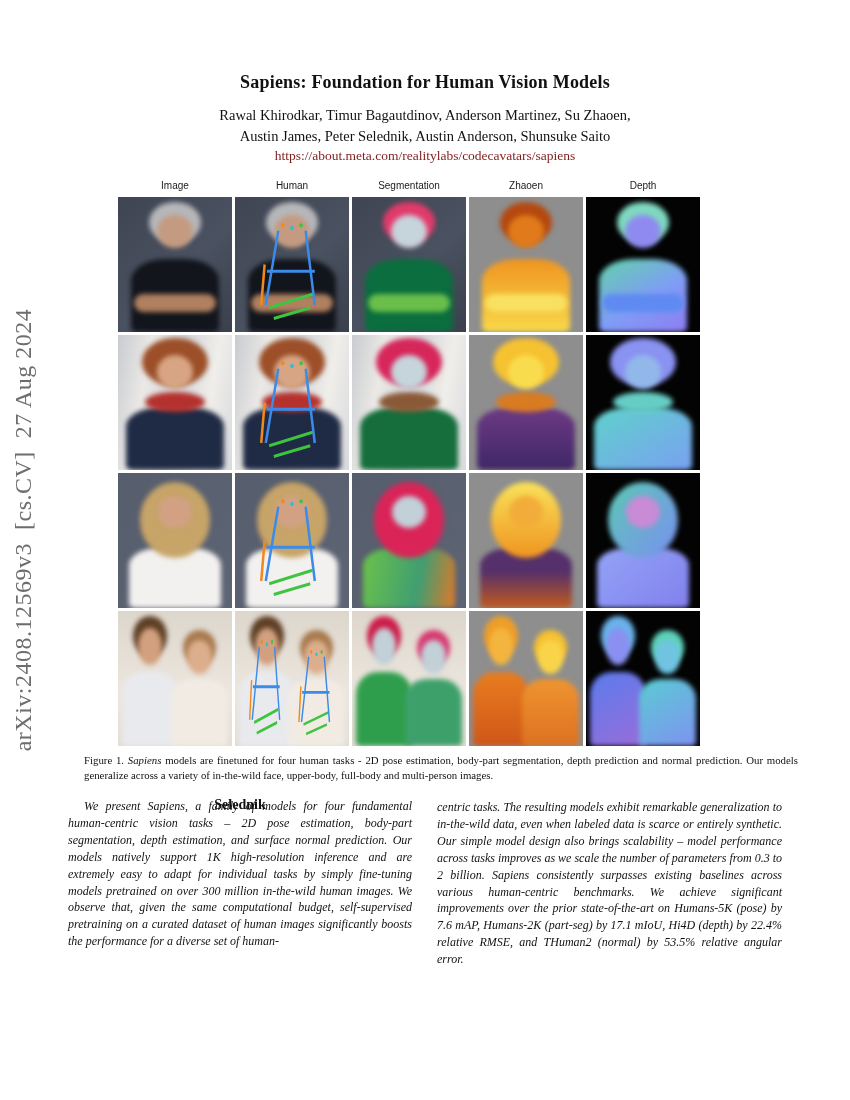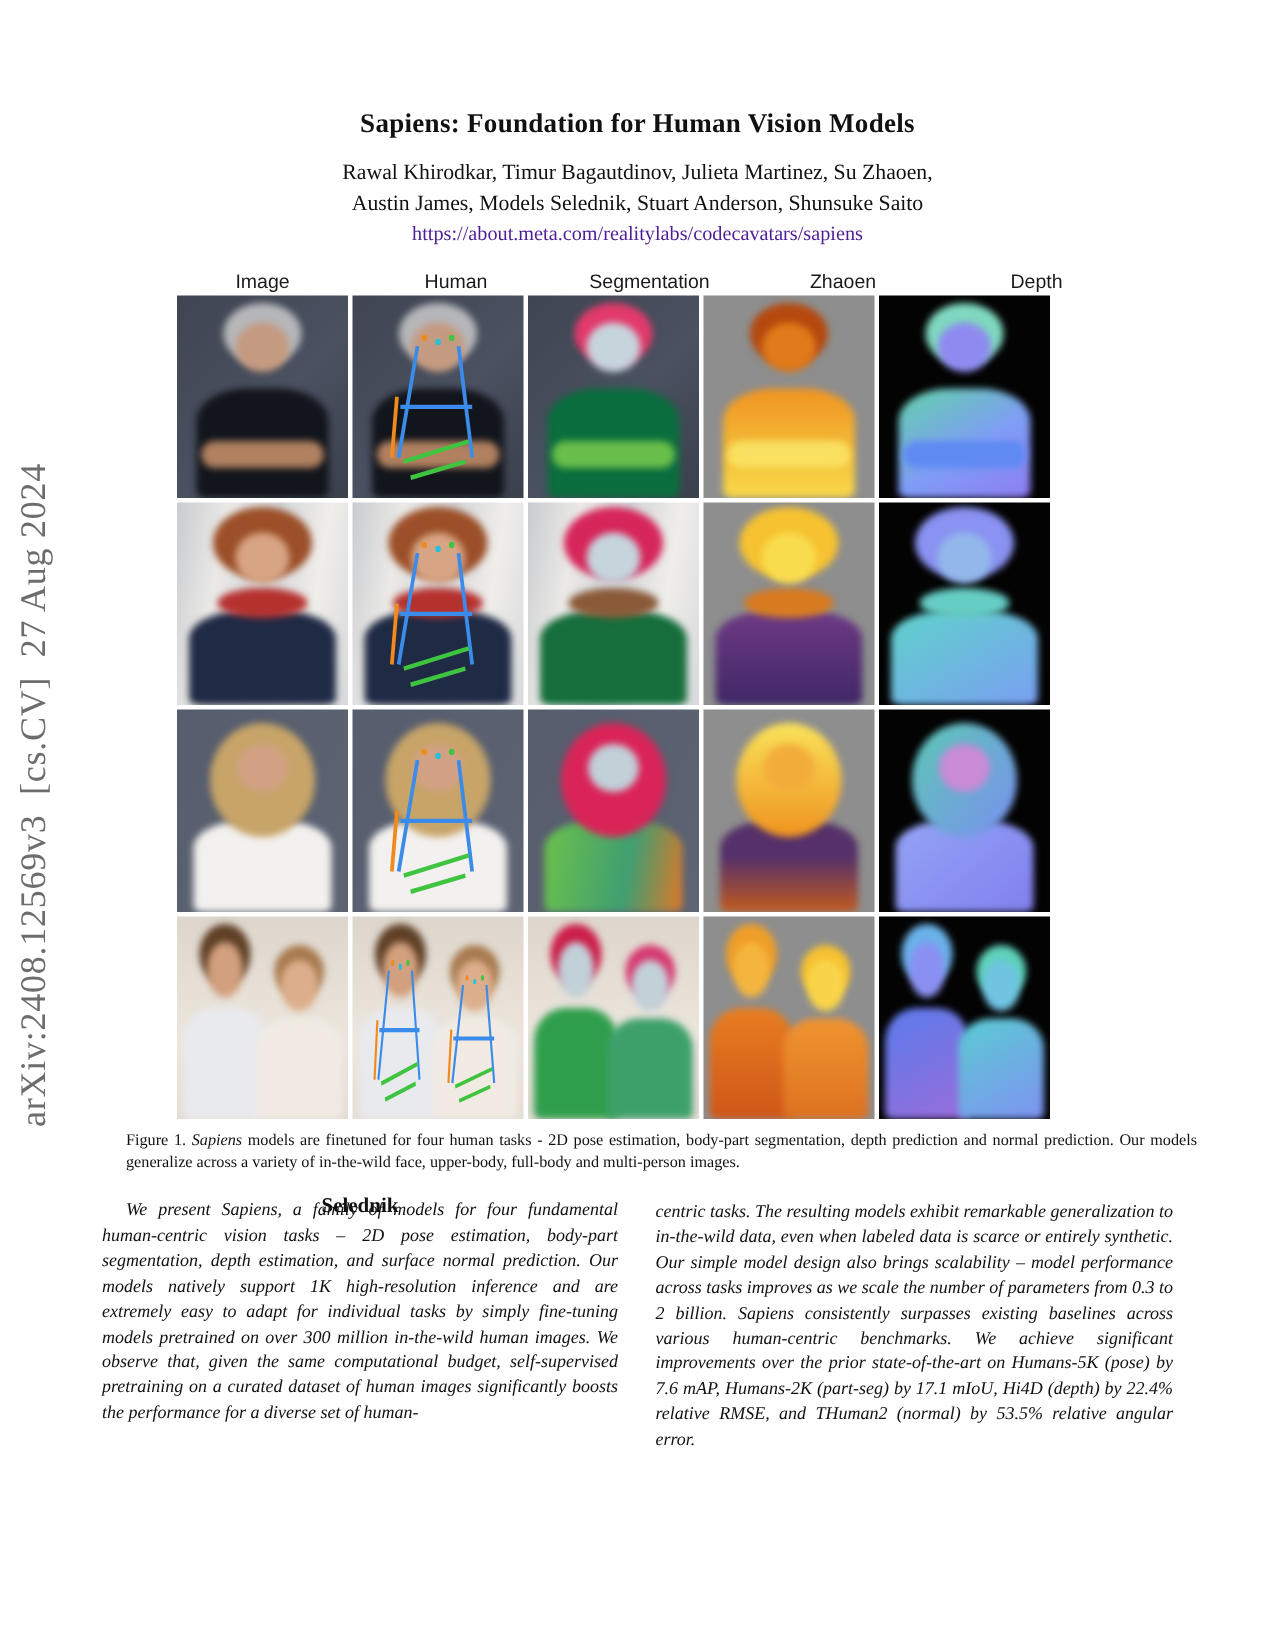--- a/index.html
+++ b/index.html
@@ -5,30 +5,30 @@
   html,body{margin:0;padding:0;}
   body{width:850px;height:1100px;background:#ffffff;position:relative;
        font-family:"Liberation Serif",serif;color:#111;overflow:hidden;}
   .abs{position:absolute;}
 
   #page-title{top:72px;left:0;width:100%;text-align:center;
               font-size:18px;font-weight:bold;letter-spacing:.2px;}
   #authors-line1{top:107px;left:0;width:100%;text-align:center;font-size:14.5px;}
   #authors-line2{top:128px;left:0;width:100%;text-align:center;font-size:14.5px;}
   #project-link{top:148px;left:0;width:100%;text-align:center;font-size:13.5px;}
-  #project-link a{color:#4c1d95;text-decoration:none;}
+  #project-link a{color:#7f1d1d;text-decoration:none;}
 
   #arxiv-stamp{top:270px;left:10px;width:520px;height:26px;
      transform:rotate(-90deg) translateX(-520px);transform-origin:0 0;
      font-size:24px;color:#6d6d6d;white-space:pre;text-align:center;
      font-family:"Liberation Serif",serif;letter-spacing:.5px;}
 
   #fig-headers{top:180px;left:118px;width:582px;display:grid;
-     grid-template-columns:repeat(5,114px);gap:15px;
-     font-family:"Liberation Sans",sans-serif;font-size:13px;color:#1a1a1a;}
+     grid-template-columns:repeat(5,114px);gap:3px;
+     font-family:"Liberation Sans",sans-serif;font-size:10px;color:#1a1a1a;}
   #fig-headers span{text-align:center;}
 
   #fig-grid{top:197px;left:118px;display:grid;
      grid-template-columns:repeat(5,114px);grid-auto-rows:135px;gap:3px;}
   .cell{position:relative;overflow:hidden;}
   .pgroup{position:absolute;}
   .part{position:absolute;filter:blur(2.5px);}
   .part-hair,.part-face,.part-scarf{border-radius:50%;}
   .part-torso{border-radius:38% 38% 8% 8% / 30% 30% 6% 6%;}
   .part-arms{border-radius:10px;}
@@ -44,22 +44,22 @@
      text-align:justify;color:#111;}
   #abstract-left{top:798px;left:68px;width:344px;text-indent:16px;}
   #abstract-right{top:799px;left:437px;width:345px;}
 </style>
 </head>
 <body>
 
 <div class="abs" id="arxiv-stamp">arXiv:2408.12569v3  [cs.CV]  27 Aug 2024</div>
 
 <div class="abs" id="page-title">Sapiens: Foundation for Human Vision Models</div>
-<div class="abs" id="authors-line1">Rawal Khirodkar, Timur Bagautdinov, Julieta Martinez, Su Zhaoen,</div>
-<div class="abs" id="authors-line2">Austin James, Models Selednik, Stuart Anderson, Shunsuke Saito</div>
+<div class="abs" id="authors-line1">Rawal Khirodkar, Timur Bagautdinov, Anderson Martinez, Su Zhaoen,</div>
+<div class="abs" id="authors-line2">Austin James, Peter Selednik, Austin Anderson, Shunsuke Saito</div>
 <div class="abs" id="project-link">
   <a href="#">https://about.meta.com/realitylabs/codecavatars/sapiens</a>
 </div>
 
 <div class="abs" id="fig-headers">
   <span>Image</span>
   <span>Human</span>
   <span>Segmentation</span>
   <span>Zhaoen</span>
   <span>Depth</span>

